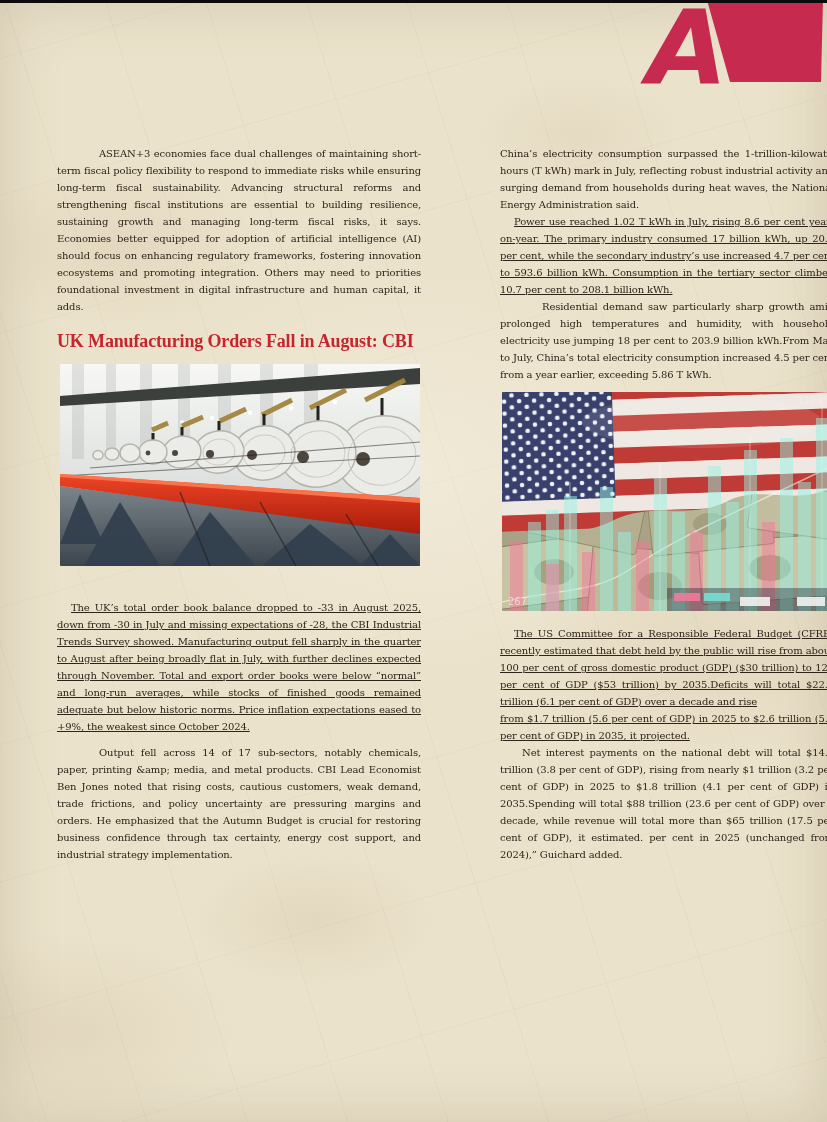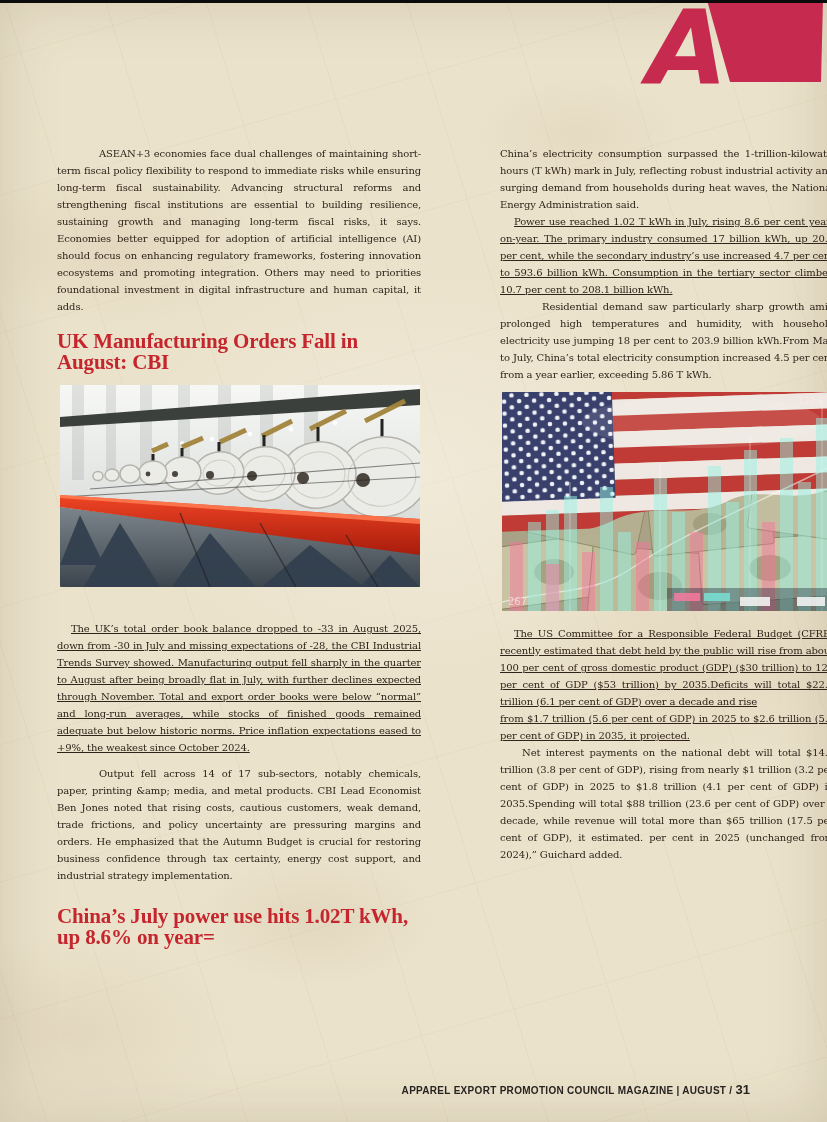--- a/index.html
+++ b/index.html
@@ -26,21 +26,21 @@
   .body{
     margin:0;font-size:10px;line-height:17px;color:#30241a;
     text-align:justify;letter-spacing:-0.12px;
   }
   .indent-1{text-indent:14px;text-decoration:underline;}
   .indent-2{text-indent:22px;}
   .indent-3{text-indent:42px;}
   .prewrap{white-space:pre-wrap;}
   .head{
     font-family:"Liberation Serif",serif;font-weight:700;color:#c5262d;
-    font-size:21px;line-height:21px;margin:0;letter-spacing:-0.15px;
+    font-size:18px;line-height:21px;margin:0;letter-spacing:-0.15px;
   }
   .mt3{margin-top:9px;}
   .mt14{margin-top:14px;}.mt16{margin-top:16px;}.mt17{margin-top:33px;}.mt22{margin-top:22px;}
   .photo{overflow:hidden;border-radius:1px;}
   .photo-textile{width:360px;height:202px;margin-top:12px;margin-left:3px;}
   .photo-flag{width:330px;height:219px;margin-top:9px;margin-left:2px;}
   .photo svg{display:block;width:100%;height:100%;}
   .footer{
     position:absolute;top:1082px;right:77px;z-index:4;
     font-family:"Liberation Sans",sans-serif;font-weight:700;
@@ -161,21 +161,20 @@
             <line x1="200" y1="138" x2="236" y2="202"></line>
           <line x1="286" y1="150" x2="318" y2="202"></line>
         </g>
       </svg>
     </div>
 
     <p class="body indent-1 mt17">The UK’s total order book balance dropped to -33 in August 2025, down from -30 in July and missing expectations of -28, the CBI Industrial Trends Survey showed. Manufacturing output fell sharply in the quarter to August after being broadly flat in July, with further declines expected through November. Total and export order books were below “normal” and long-run averages, while stocks of finished goods remained adequate but below historic norms. Price inflation expectations eased to +9%, the weakest since October 2024.</p>
 
     <p class="body indent-3 mt3">Output fell across 14 of 17 sub-sectors, notably chemicals, paper, printing &amp;amp; media, and metal products. CBI Lead Economist Ben Jones noted that rising costs, cautious customers, weak demand, trade frictions, and policy uncertainty are pressuring margins and orders. He emphasized that the Autumn Budget is crucial for restoring business confidence through tax certainty, energy cost support, and industrial strategy implementation.</p>
 
-    <h2 class="head mt22">China’s July power use hits 1.02T kWh, up 8.6% on year=</h2>
   </div>
 
   <div class="col col-right">
 
     <p class="body">China’s electricity consumption surpassed the 1-trillion-kilowatt-hours (T kWh) mark in July, reflecting robust industrial activity and surging demand from households during heat waves, the National Energy Administration said.</p>
 
     <p class="body indent-1">Power use reached 1.02 T kWh in July, rising 8.6 per cent year-on-year. The primary industry consumed 17 billion kWh, up 20.2 per cent, while the secondary industry’s use increased 4.7 per cent to 593.6 billion kWh. Consumption in the tertiary sector climbed 10.7 per cent to 208.1 billion kWh.</p>
 
     <p class="body indent-3">Residential demand saw particularly sharp growth amid prolonged high temperatures and humidity, with household electricity use jumping 18 per cent to 203.9 billion kWh.From May to July, China’s total electricity consumption increased 4.5 per cent from a year earlier, exceeding 5.86 T kWh.</p>
 
@@ -264,18 +263,14 @@
         </g>
       </svg>
     </div>
 
     <p class="body indent-1 prewrap mt14">The US Committee for a Responsible Federal Budget (CFRB) recently estimated that debt held by the public will rise from about 100 per cent of gross domestic product (GDP) ($30 trillion) to 120 per cent of GDP ($53 trillion) by 2035.Deficits will total $22.7 trillion (6.1 per cent of GDP) over a decade and rise
 from $1.7 trillion (5.6 per cent of GDP) in 2025 to $2.6 trillion (5.9 per cent of GDP) in 2035, it projected.</p>
 
     <p class="body indent-2">Net interest payments on the national debt will total $14.0 trillion (3.8 per cent of GDP), rising from nearly $1 trillion (3.2 per cent of GDP) in 2025 to $1.8 trillion (4.1 per cent of GDP) in 2035.Spending will total $88 trillion (23.6 per cent of GDP) over a decade, while revenue will total more than $65 trillion (17.5 per cent of GDP), it estimated. per cent in 2025 (unchanged from 2024),” Guichard added.</p>
   </div>
 
-  <div class="footer">
-    <span>APPAREL EXPORT PROMOTION COUNCIL MAGAZINE | AUGUST /</span>
-    <span class="pagenum">31</span>
-  </div>
 
 </div>
 
 </body></html>

